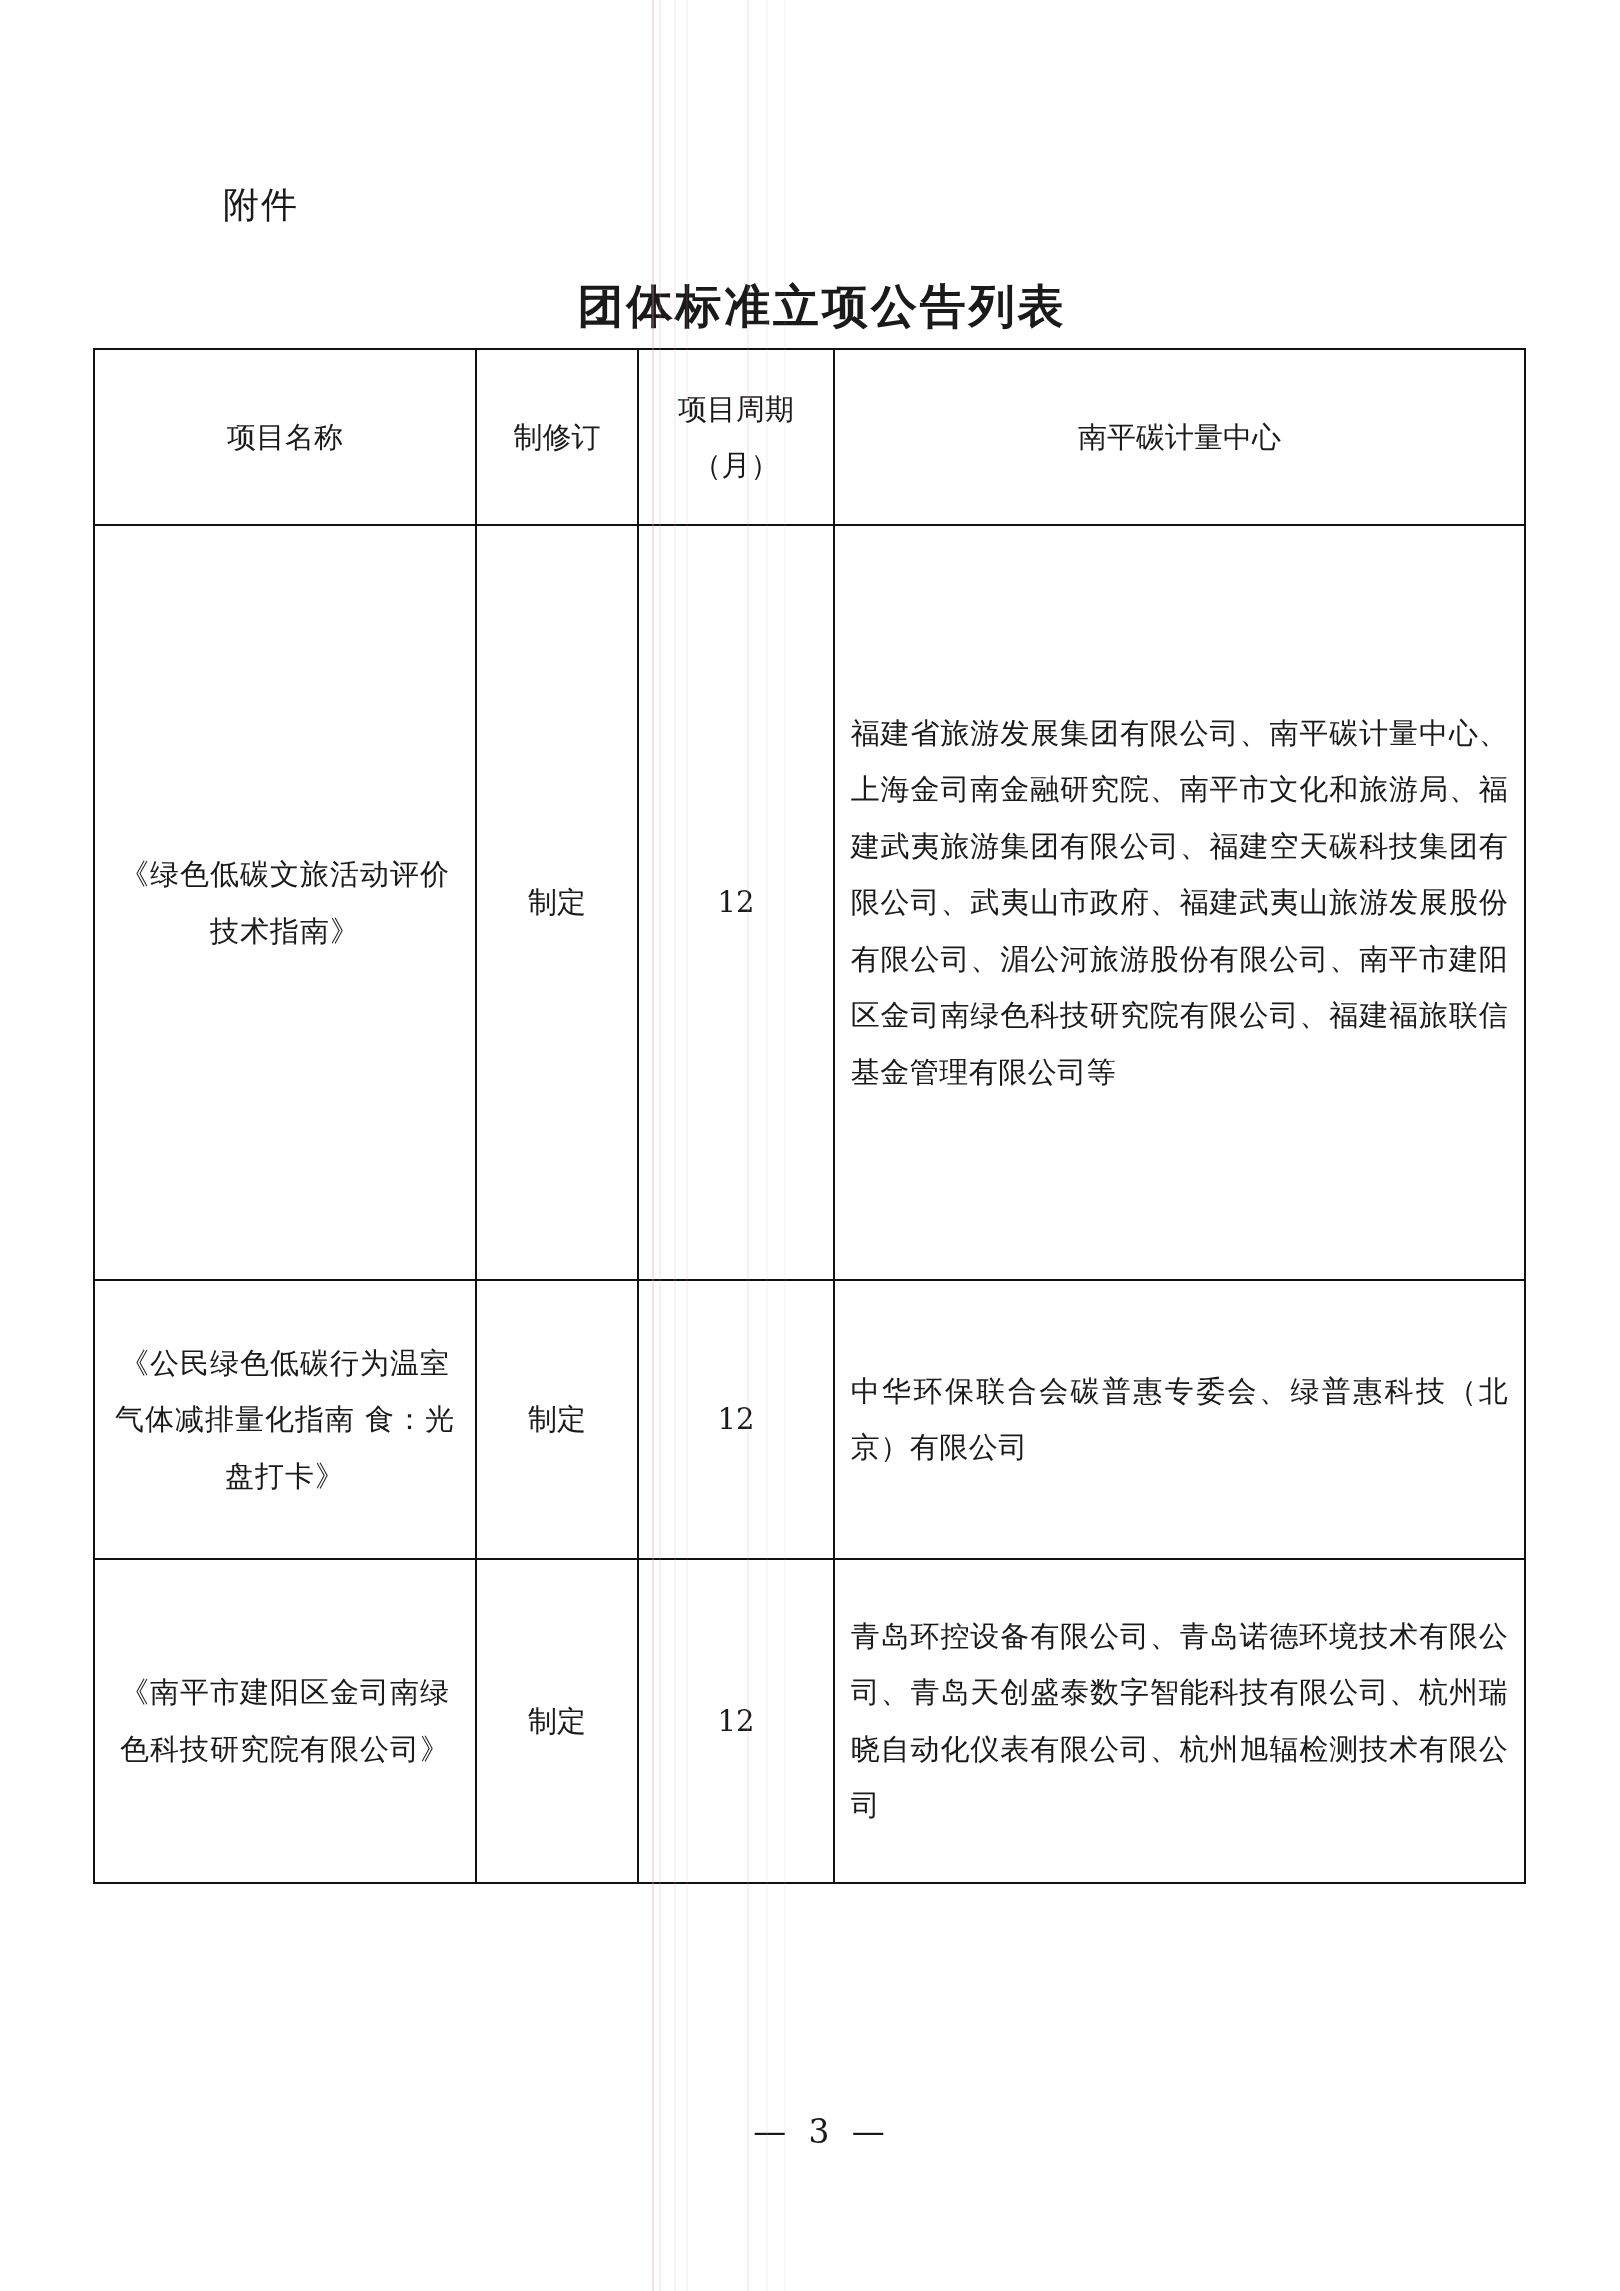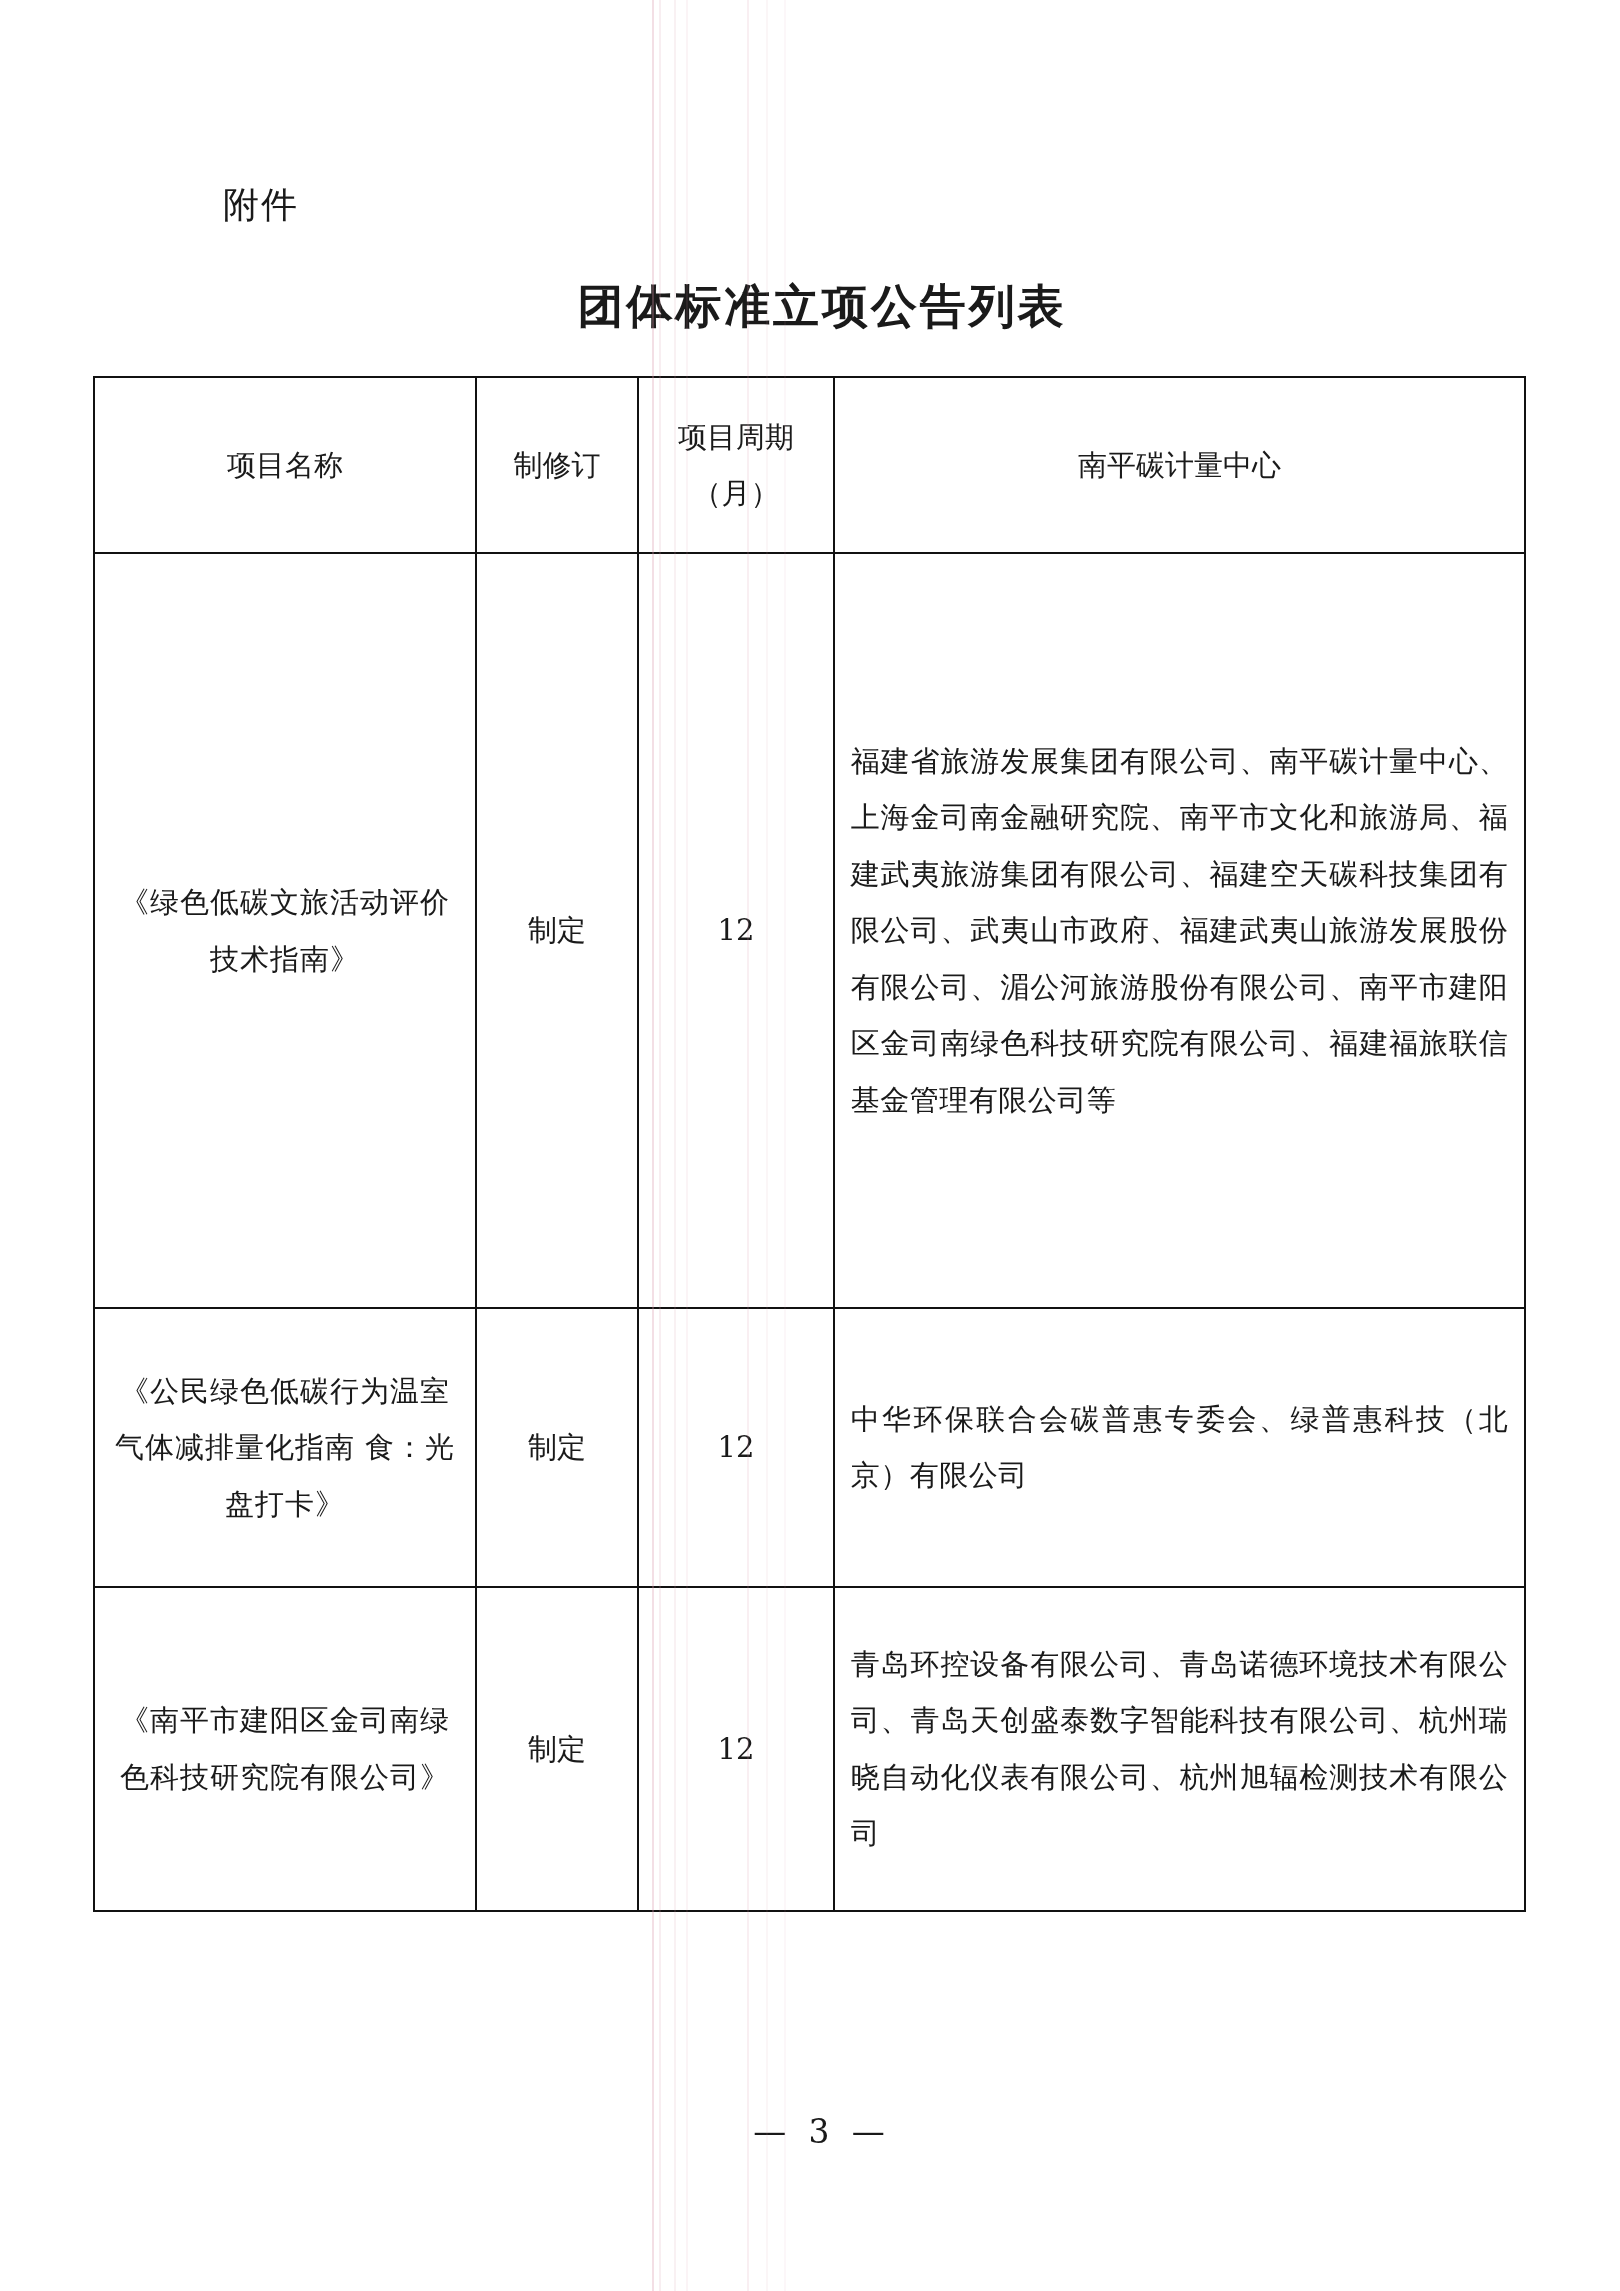--- a/index.html
+++ b/index.html
@@ -56,21 +56,21 @@
     text-align: center;
     font-size: 46px;
     font-weight: bold;
     letter-spacing: 2.9px;
     font-family: "DejaVu Serif", "Liberation Serif", serif;
   }
 
   table.std-table {
     position: absolute;
     left: 93px;
-    top: 376px;
+    top: 348px;
     width: 1431px;
     border-collapse: collapse;
     table-layout: fixed;
   }
   table.std-table td, table.std-table th {
     border: 2px solid #111;
     padding: 13.7px 15.7px;
     vertical-align: middle;
     font-size: 29px;
     line-height: 1.95;

